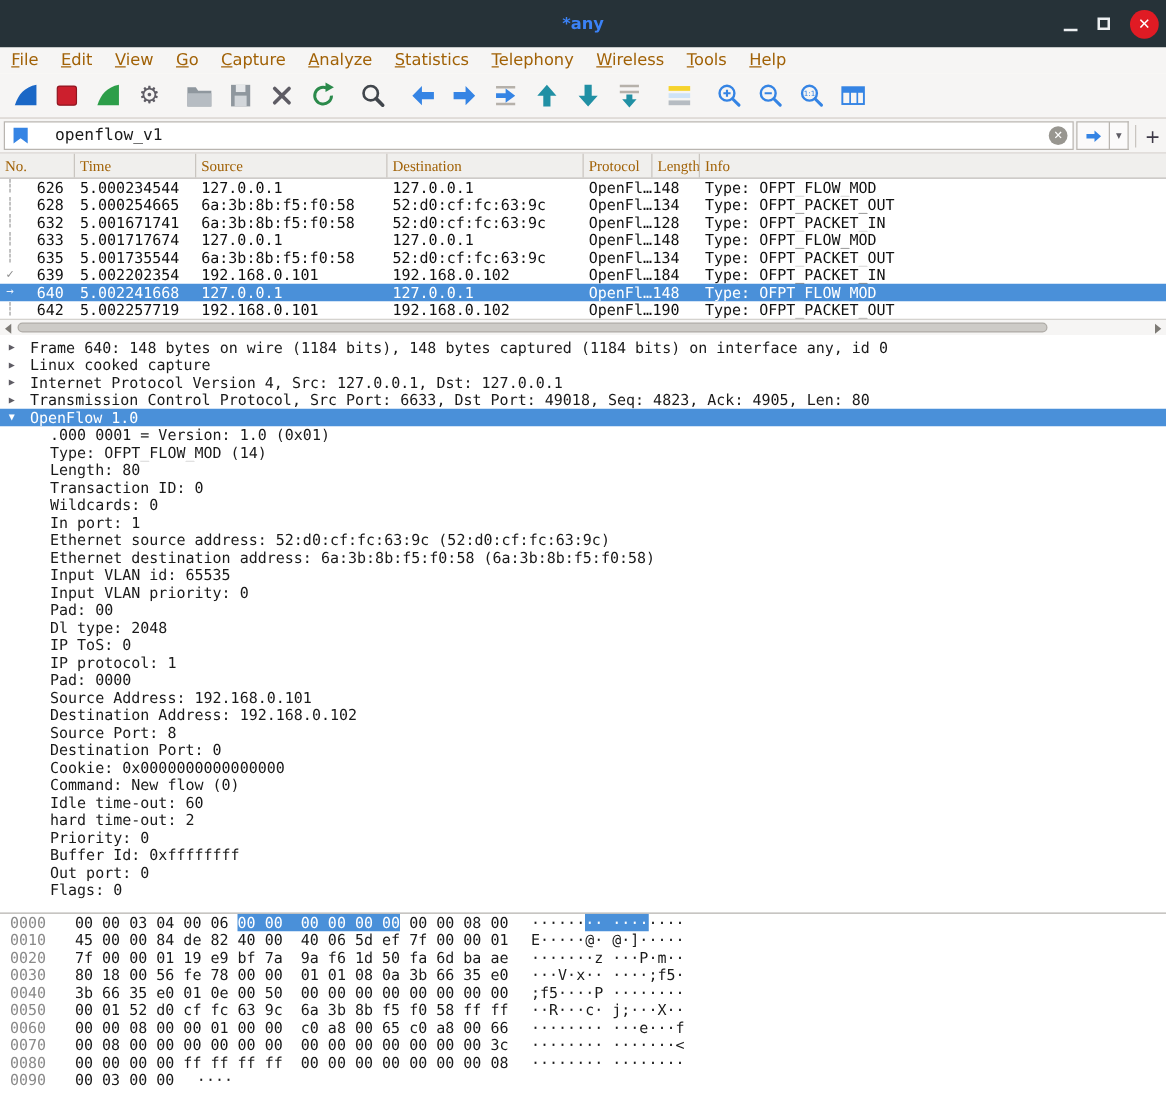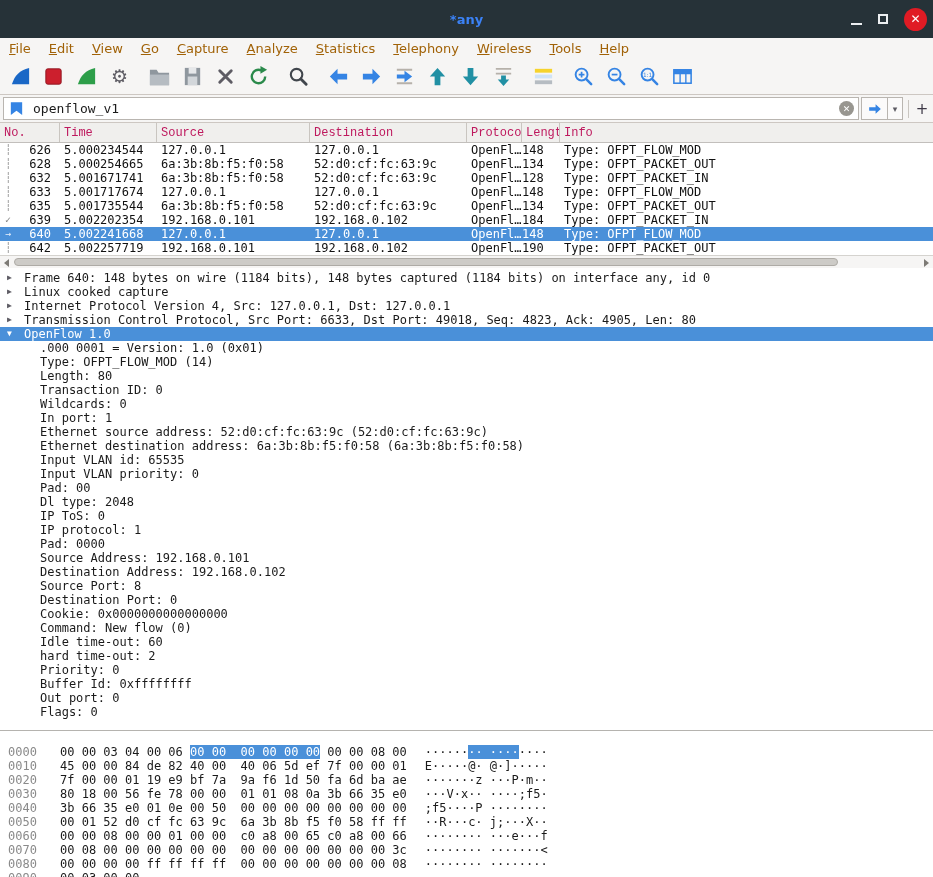--- a/index.html
+++ b/index.html
@@ -27,37 +27,37 @@
   .toolbar{position:absolute;top:59px;left:0;width:100%;height:36px;background:#f6f5f4;
            border-bottom:1px solid #cdc7c2;display:flex;align-items:center;padding-left:8px}
   .tbtn{width:25px;height:28px;display:flex;align-items:center;justify-content:center;margin-right:8px;flex:none}
   .tb-gap{width:7px;flex:none}
   .gear{font-size:19px;color:#5e5c64;line-height:1}
 
   
   .filterbar{position:absolute;top:95px;left:0;width:100%;height:28px;background:#f6f5f4;
              border-bottom:1px solid #cdc7c2;display:flex;align-items:center;padding:0 3px}
   .filter-input{flex:1;height:23px;background:#fff;border:1px solid #b9b5b0;
-                display:flex;align-items:center;padding:0 4px;gap:8px}
+                display:flex;align-items:center;padding:0 4px;gap:19px}
   input.fq{flex:1;border:none;outline:none;background:transparent;
            font-family:"DejaVu Sans Mono","Liberation Mono",monospace;font-size:13px;color:#1a1a1a}
   .clearbtn{width:15px;height:15px;border-radius:50%;background:#989690;color:#fff;font-size:9px;
             display:flex;align-items:center;justify-content:center;flex:none}
   .applybtn{width:27px;height:23px;border:1px solid #b9b5b0;background:#fbfafa;margin-left:2px;
             display:flex;align-items:center;justify-content:center;flex:none}
   .caretbtn{width:15px;height:23px;border:1px solid #b9b5b0;border-left:none;background:#fbfafa;
             display:flex;align-items:center;justify-content:center;font-size:9px;color:#5e5c64;flex:none}
   .vdiv{width:1px;height:18px;background:#c9c5c0;margin:0 5px;flex:none}
   .addbtn{width:16px;text-align:center;font-size:15px;color:#3d3846;flex:none}
 
   
   .plist{position:absolute;top:123px;left:0;width:100%;height:145px;background:#fff;
          font-family:"DejaVu Sans Mono","Liberation Mono",monospace;font-size:12px}
   .phead{display:flex;height:20px;line-height:20px;background:#f0efed;border-bottom:1px solid #c2bfbc;
-         font-family:Liberation Mono, monospace;font-size:12px;color:#be185d}
+         font-family:Liberation Serif, serif;font-size:12px;color:#a16207}
   .hcell{border-right:1px solid #c9c5c0;overflow:hidden;white-space:pre;padding-left:4px;flex:none}
   .h-no{width:60px}.h-time{width:97px}.h-src{width:153px}.h-dst{width:157px}
   .h-proto{width:55px}.h-len{width:38px}.h-info{flex:1;border-right:none}
   .prow{display:flex;height:14px;line-height:14px;color:#111}
   .prow.sel{background:#4a90d9;color:#fff}
   .cell{overflow:hidden;white-space:pre;flex:none}
   .c-gut{width:16px;text-align:center;color:#8a8a8a;font-size:10px}
   .sel .c-gut{color:#eaf2fc}
   .c-no{width:44px;text-align:right;padding-right:9px}
   .c-time{width:97px;padding-left:4px}
@@ -80,21 +80,21 @@
            font-family:"DejaVu Sans Mono","Liberation Mono",monospace;font-size:12px;overflow:hidden}
   .dline{height:14px;line-height:14px;white-space:pre;display:flex;padding-left:7px}
   .dline .caret{width:17px;flex:none;color:#5e5c64;font-size:8px}
   .dline.child{padding-left:23px}
   .dline.sel{background:#4a90d9;color:#fff}
   .dline.sel .caret{color:#fff}
   .dtext{flex:1;overflow:hidden}
 
   
   .hexpane{position:absolute;top:730px;left:0;width:100%;height:147px;background:#fff;
-           border-top:1px solid #b5b3af;padding-top:14px;
+           border-top:1px solid #b5b3af;padding-top:0;
            font-family:"DejaVu Sans Mono","Liberation Mono",monospace;font-size:12px;overflow:hidden}
   .hrow{height:14px;line-height:14px;white-space:pre;display:flex}
   .off{color:#8a8a8a;margin-left:8px;width:42px;flex:none}
   .hx{margin-left:10px;flex:none}
   .asc{margin-left:18px;flex:none}
   .hl{background:#4a90d9;color:#fff}
 </style>
 </head>
 <body>
 

